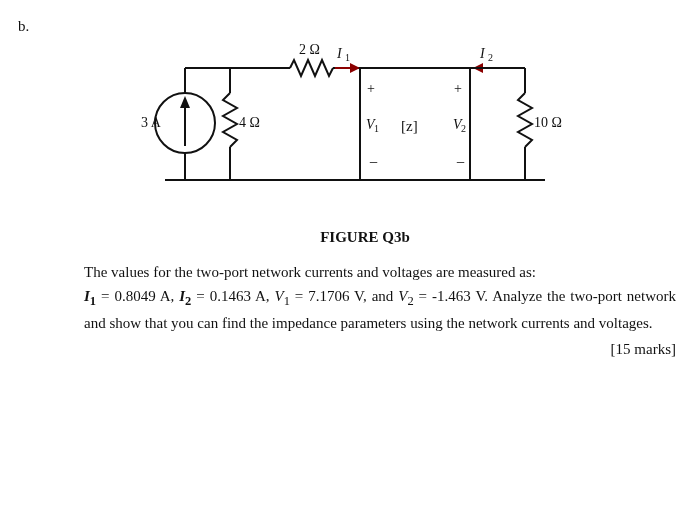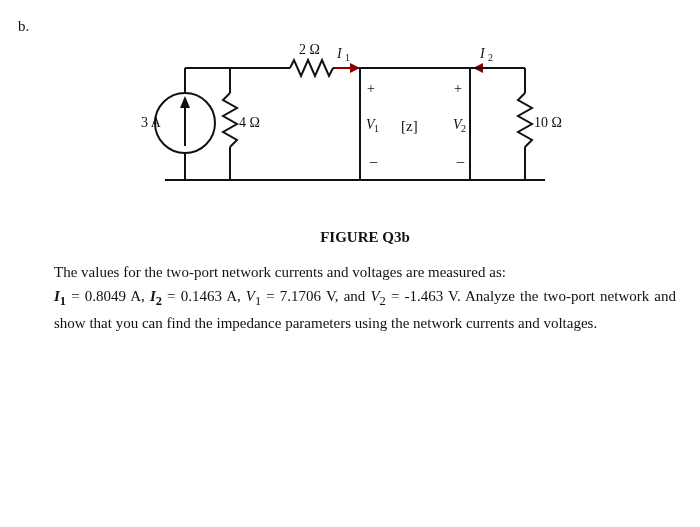--- a/index.html
+++ b/index.html
@@ -53,20 +53,21 @@
       text-align: center;
       font-weight: bold;
       margin: 6px 0 14px 0;
       font-size: 15px;
     }
 
     .values-text {
       text-align: justify;
       line-height: 1.6;
       margin-bottom: 4px;
+      margin-left: 30px;
     }
 
     .marks {
       text-align: right;
       margin-top: 6px;
       font-size: 15px;
     }
 
     
   </style>
@@ -161,15 +162,16 @@
 
     <div class="values-text">
       The values for the two-port network currents and voltages are measured as:<br>
       <span>
         <b><i>I</i><sub>1</sub></b> = 0.8049 A, <b><i>I</i><sub>2</sub></b> = 0.1463 A, <i>V</i><sub>1</sub> = 7.1706 V, and <i>V</i><sub>2</sub> = -1.463 V. Analyze
         the two-port network and show that you can find the impedance parameters
         using the network currents and voltages.
       </span>
     </div>
 
+    <div class="marks">[15 marks]</div>
 
   </div>
 </div>
 
 </body></html>

